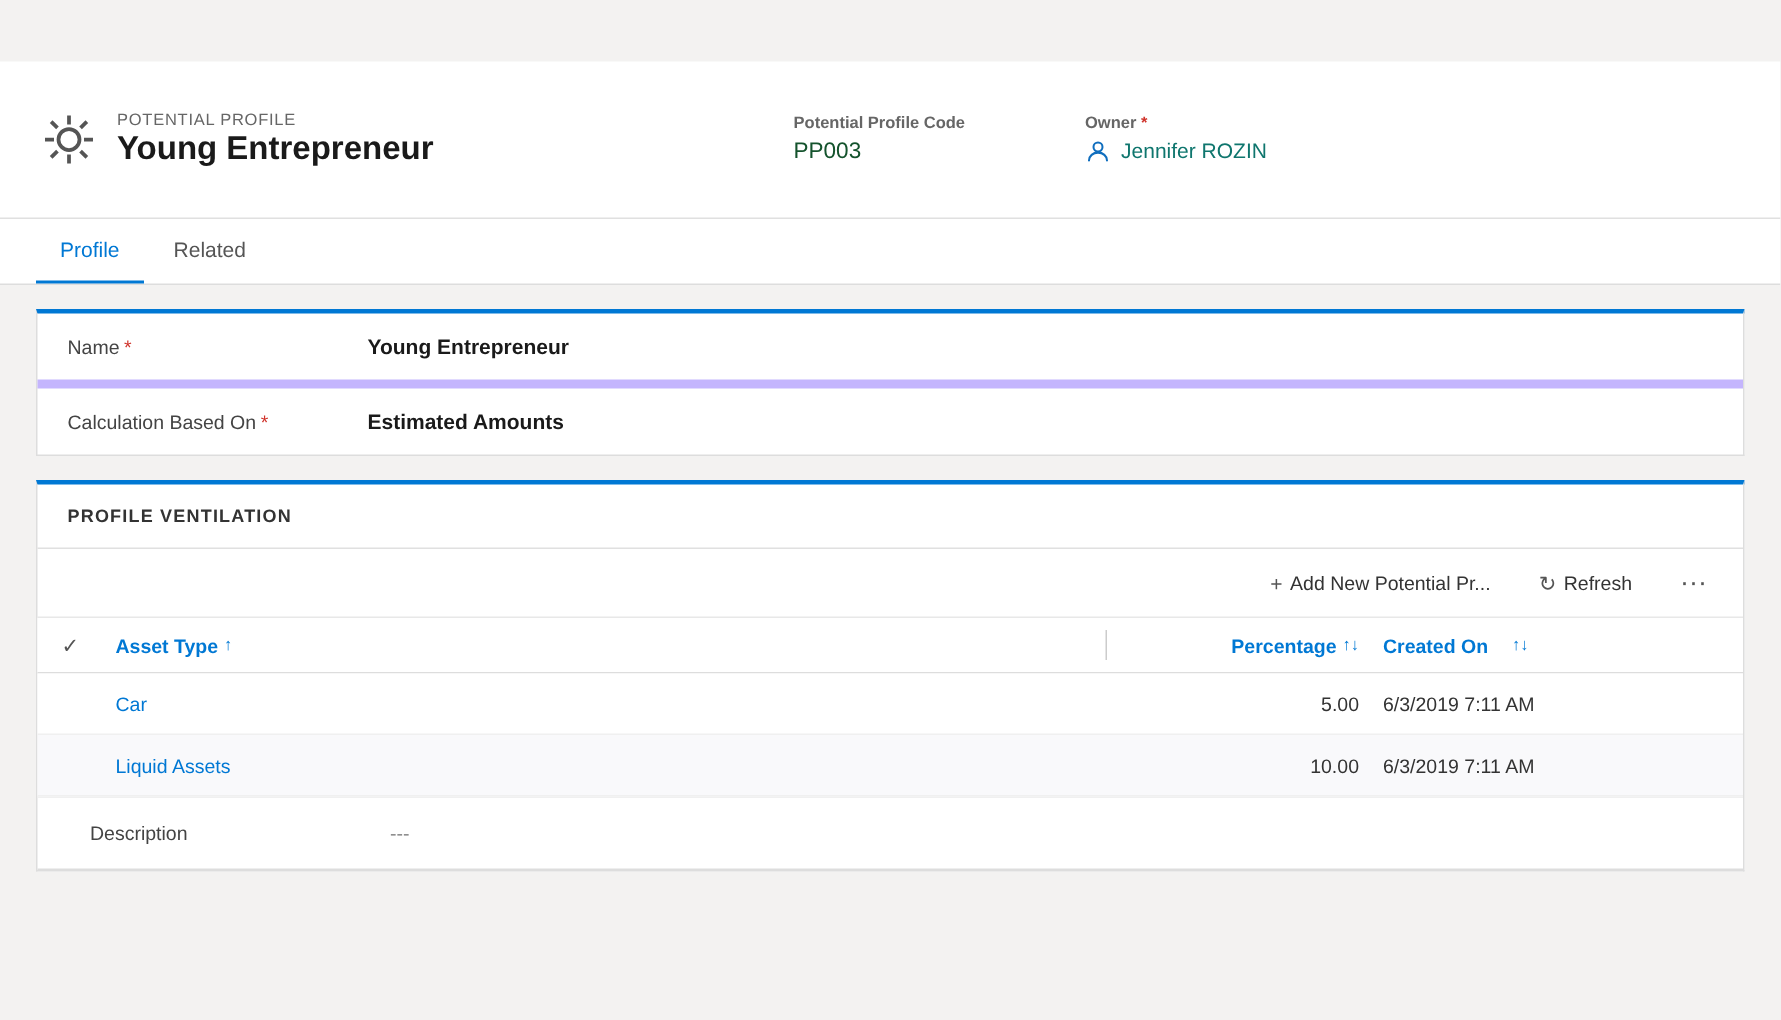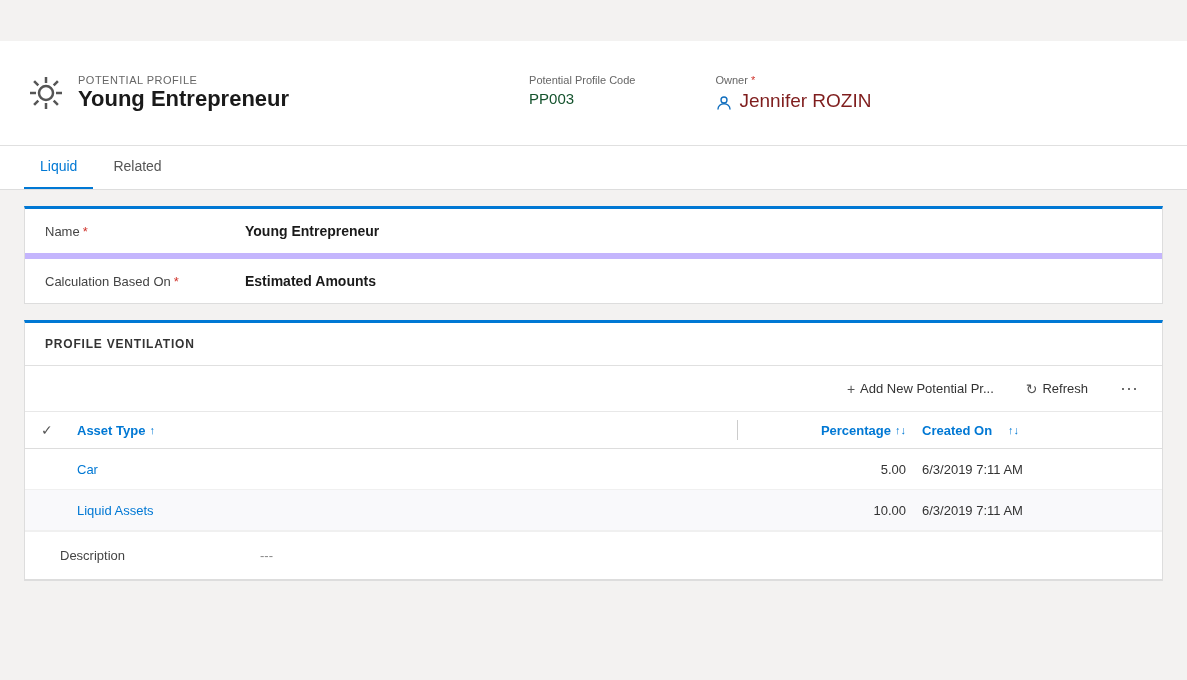--- a/index.html
+++ b/index.html
@@ -44,36 +44,37 @@
       margin-left: 200px;
     }
     .meta-group {
       display: flex;
       flex-direction: column;
     }
     .meta-label {
       font-size: 11px;
       color: #666;
       margin-bottom: 4px;
+      font-weight: bold;
     }
     .meta-value {
       font-size: 15px;
       color: #14532d;
       font-weight: 400;
     }
     .meta-required {
       color: #d0342c;
       margin-left: 3px;
     }
     .meta-owner-value {
       display: flex;
-      align-items: flex-end;
+      align-items: flex-start;
       gap: 6px;
-      color: #7f1d1d;
-      font-size: 19px;
+      color: #0f766e;
+      font-size: 14px;
     }
     .person-icon {
       width: 18px;
       height: 18px;
       color: #106ebe;
     }
 
     .tabs-bar {
       background: #fff;
       padding: 0 24px;
@@ -337,21 +338,21 @@
           <circle cx="12" cy="8" r="4" stroke="#106ebe" stroke-width="1.8" fill="none"></circle>
           <path d="M4 20c0-4 3.6-7 8-7s8 3 8 7" stroke="#106ebe" stroke-width="1.8" fill="none" stroke-linecap="round"></path>
         </svg>
         <span>Jennifer ROZIN</span>
       </div>
     </div>
   </div>
 </div>
 
 <div class="tabs-bar">
-  <div class="tab active">Liquid</div>
+  <div class="tab active">Profile</div>
   <div class="tab">Related</div>
 </div>
 
 <div class="content-area">
 
   <div class="form-card">
     <div class="form-row">
       <div class="form-label">
         <span>Name</span>
         <span class="form-required">*</span>

